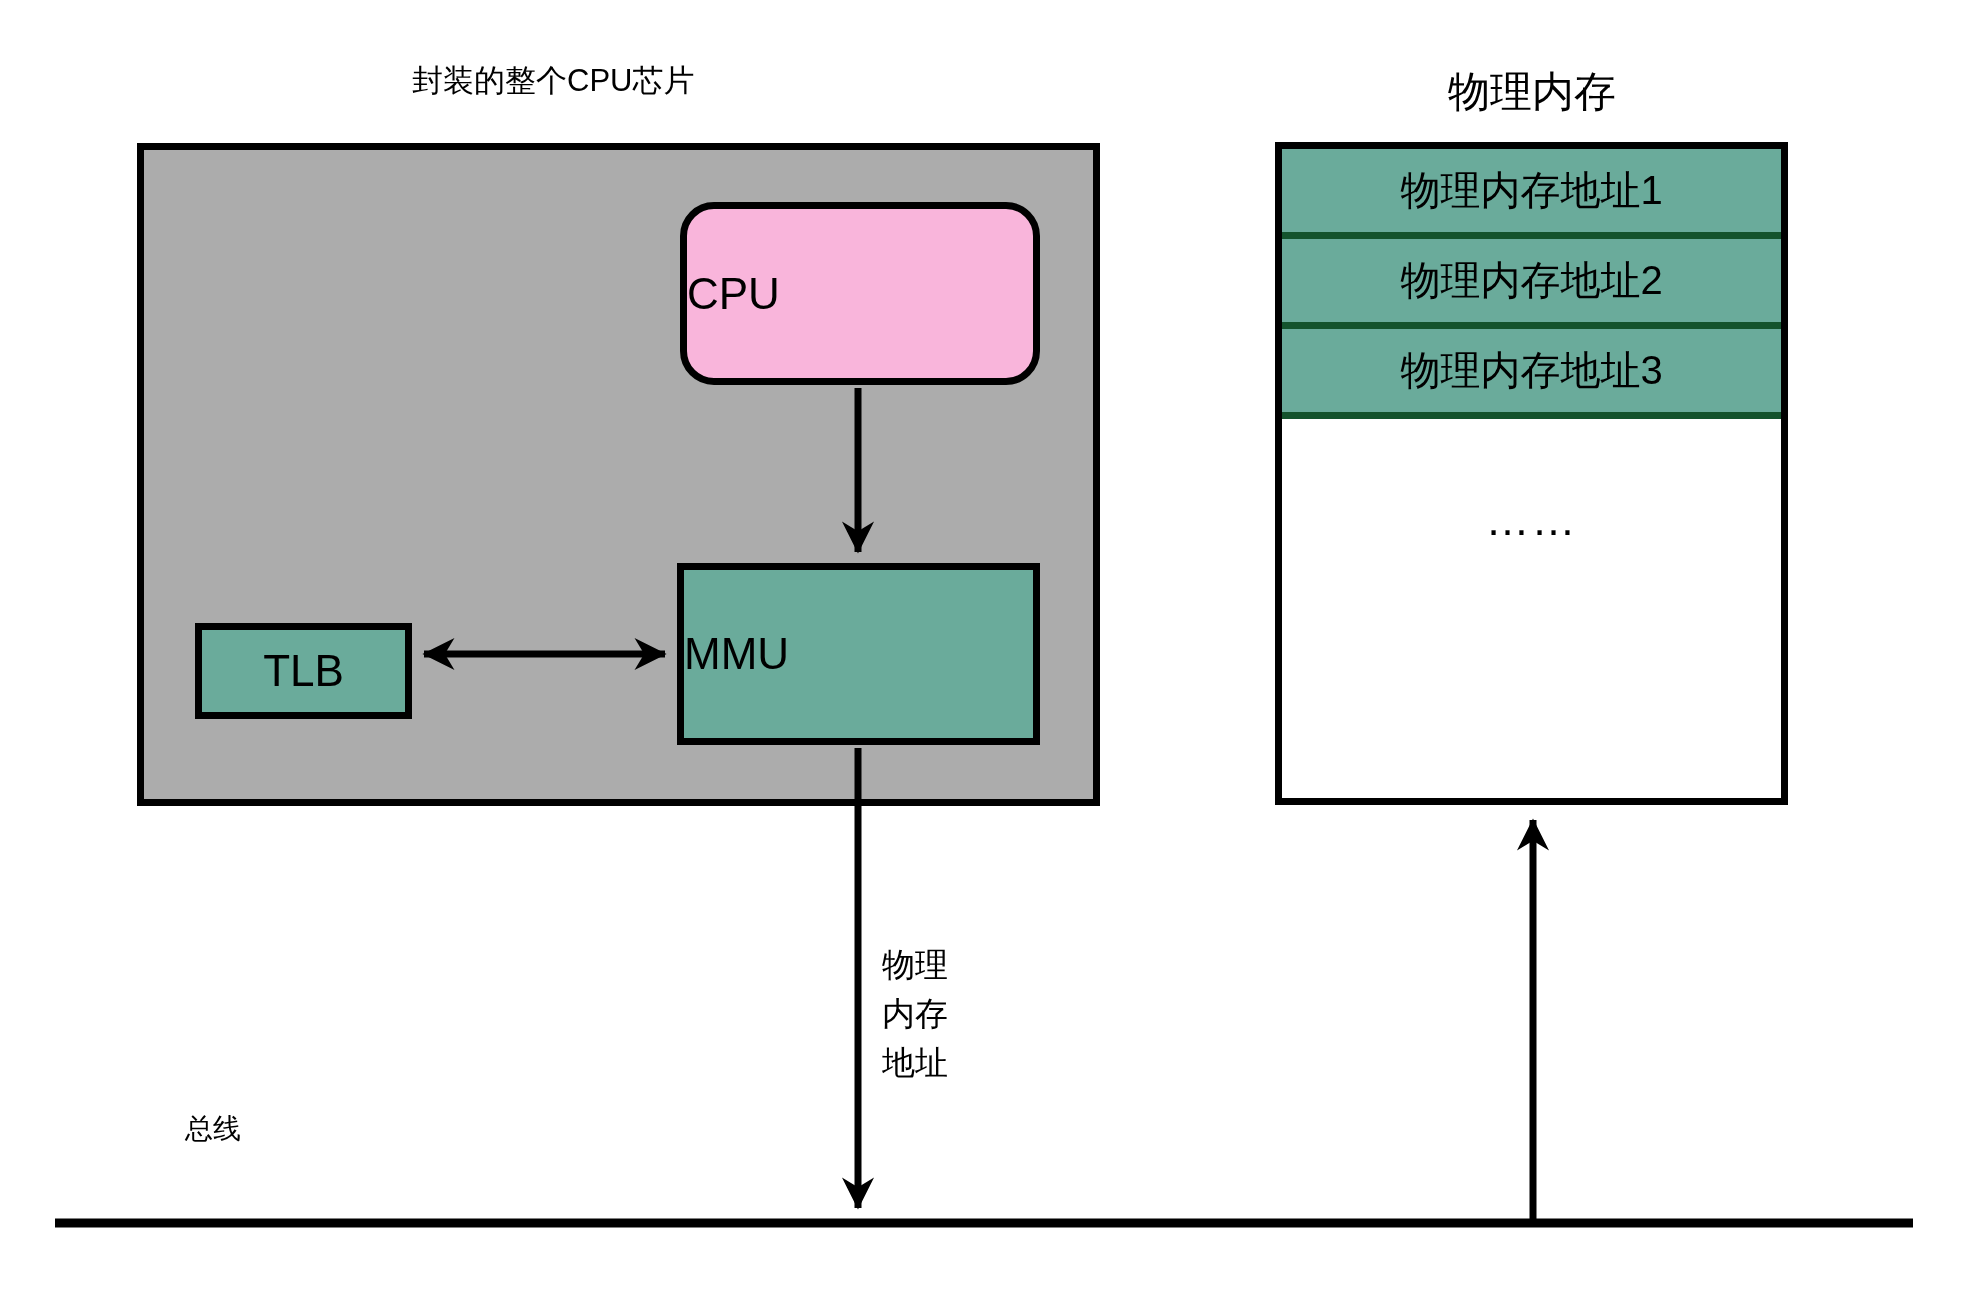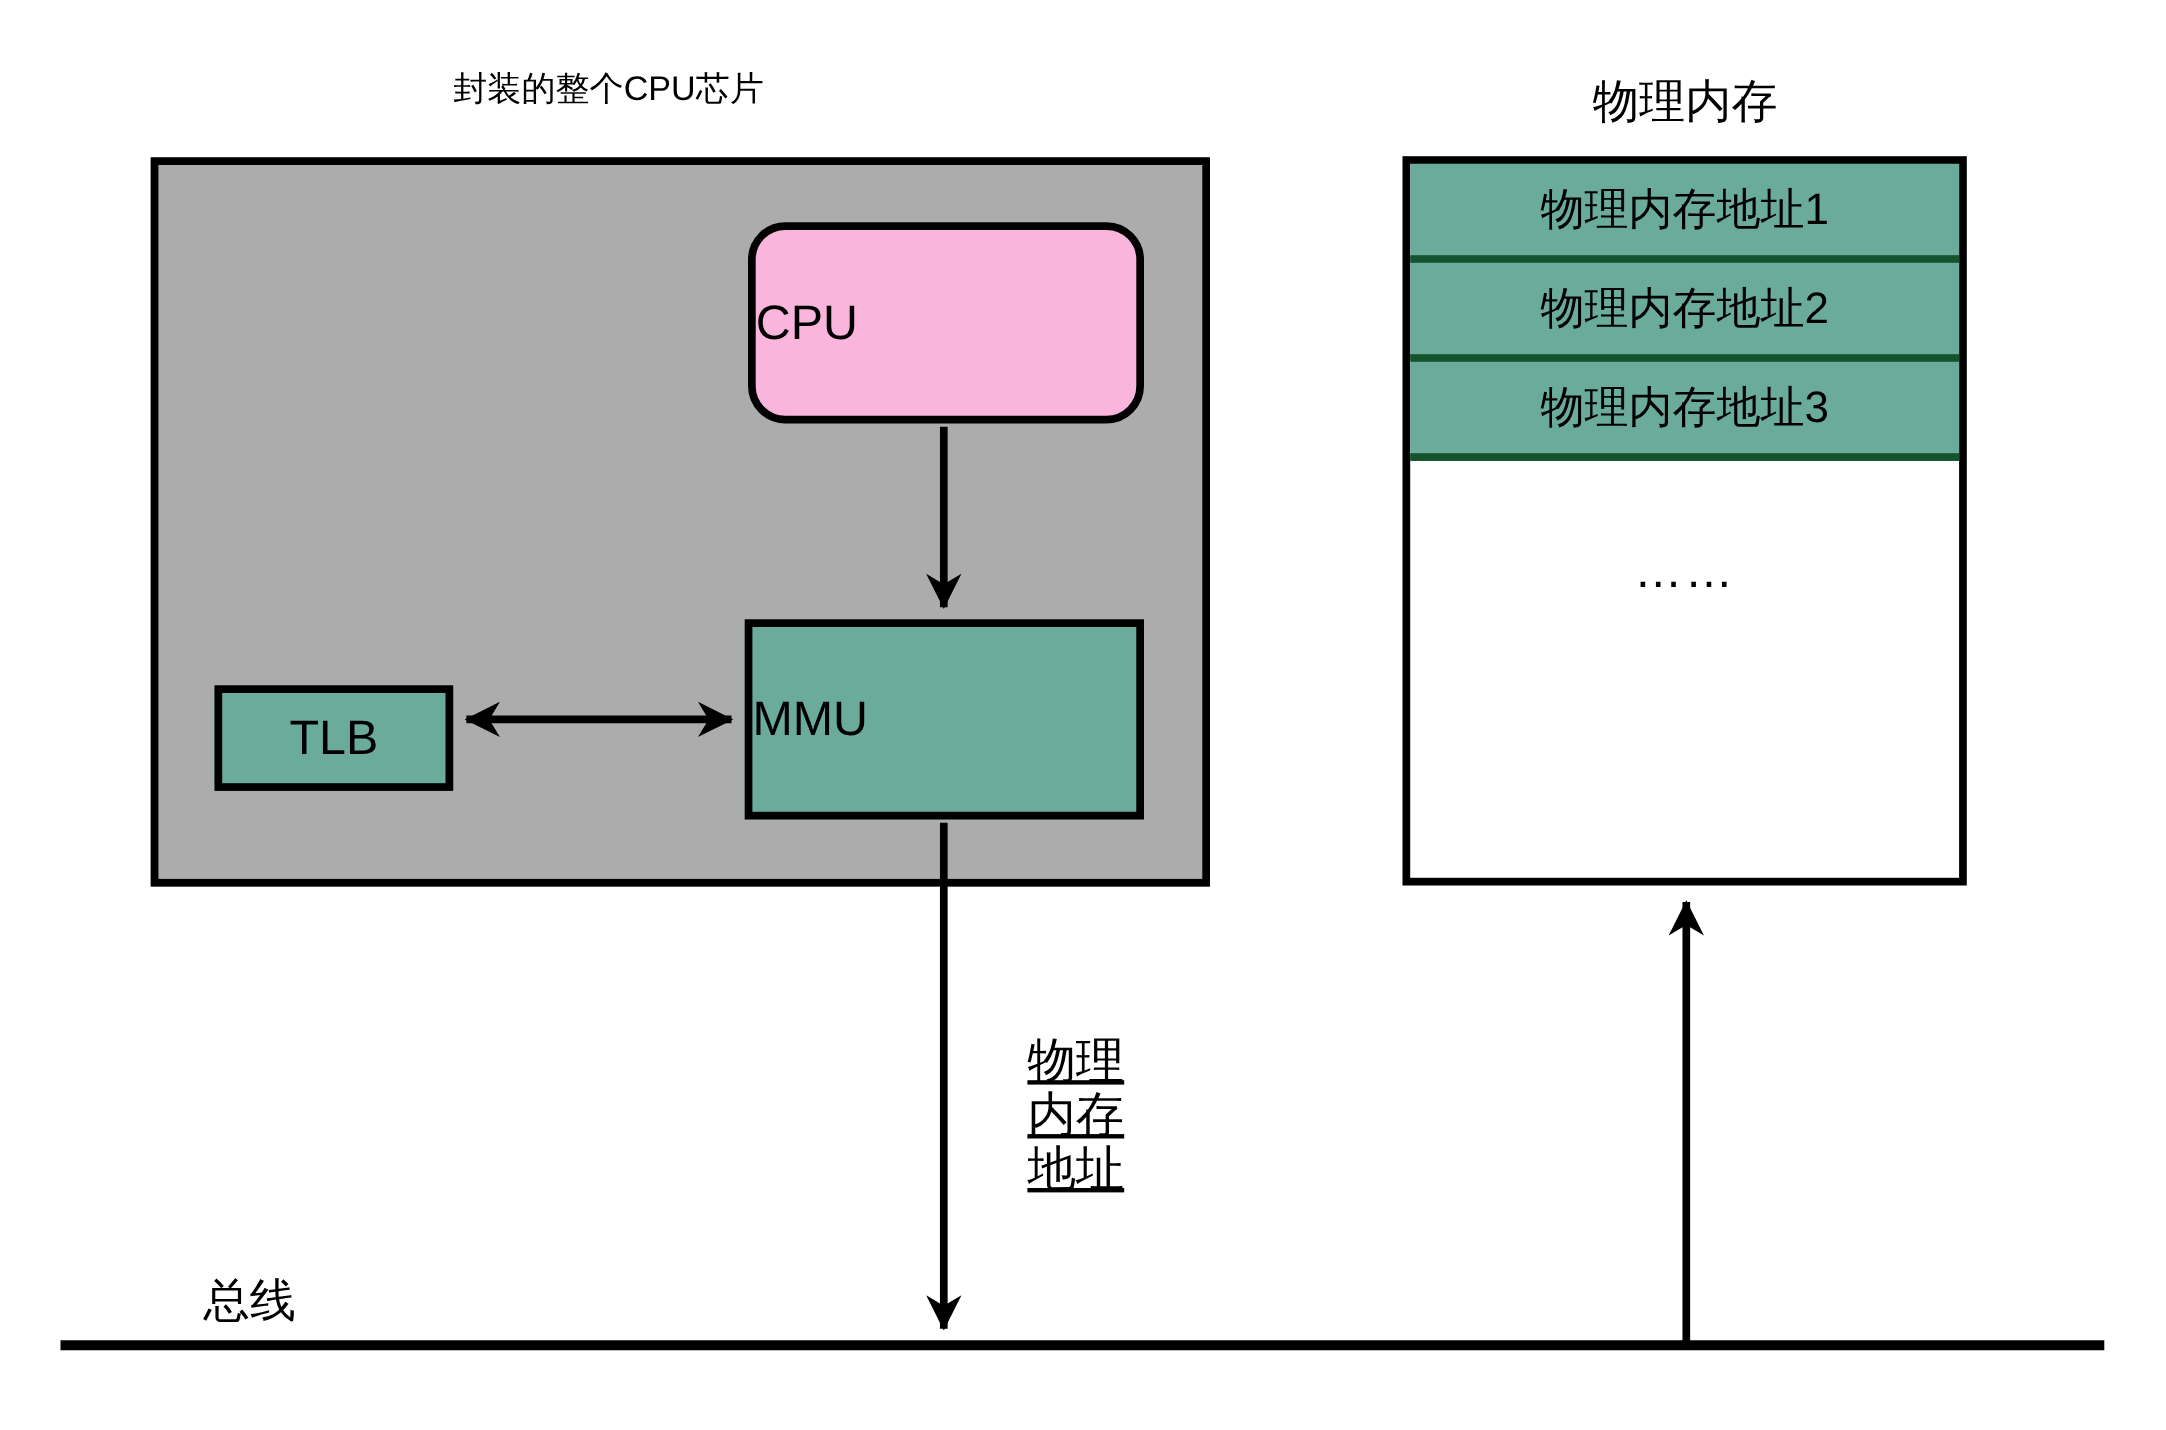--- a/index.html
+++ b/index.html
@@ -69,23 +69,23 @@
     position: absolute;
     left: 0; top: 346px;
     width: 100%;
     text-align: center;
     font-size: 44px;
     letter-spacing: 2px;
   }
   .chip-title   { left: 412px;  top: 60px;  font-size: 31px; }
   .memory-title { left: 1448px; top: 64px;  font-size: 42px; }
   .vaddr-label  { left: 552px;  top: 450px; font-size: 42px; }
-  .paddr-label  { left: 934px;  top: 940px; font-size: 44px; line-height: 49px; text-decoration: underline; }
+  .paddr-label  { left: 882px;  top: 940px; font-size: 33px; line-height: 49px; }
   .paddr-label div { white-space: nowrap; }
-  .bus-label    { left: 185px;  top: 1154px; font-size: 42px; font-family: Liberation Mono, monospace; }
+  .bus-label    { left: 185px;  top: 1110px; font-size: 28px; font-family: Liberation Mono, monospace; }
   svg.overlay {
     position: absolute;
     left: 0; top: 0;
     width: 1969px; height: 1300px;
     pointer-events: none;
   }
 </style>
 </head>
 <body>
 

